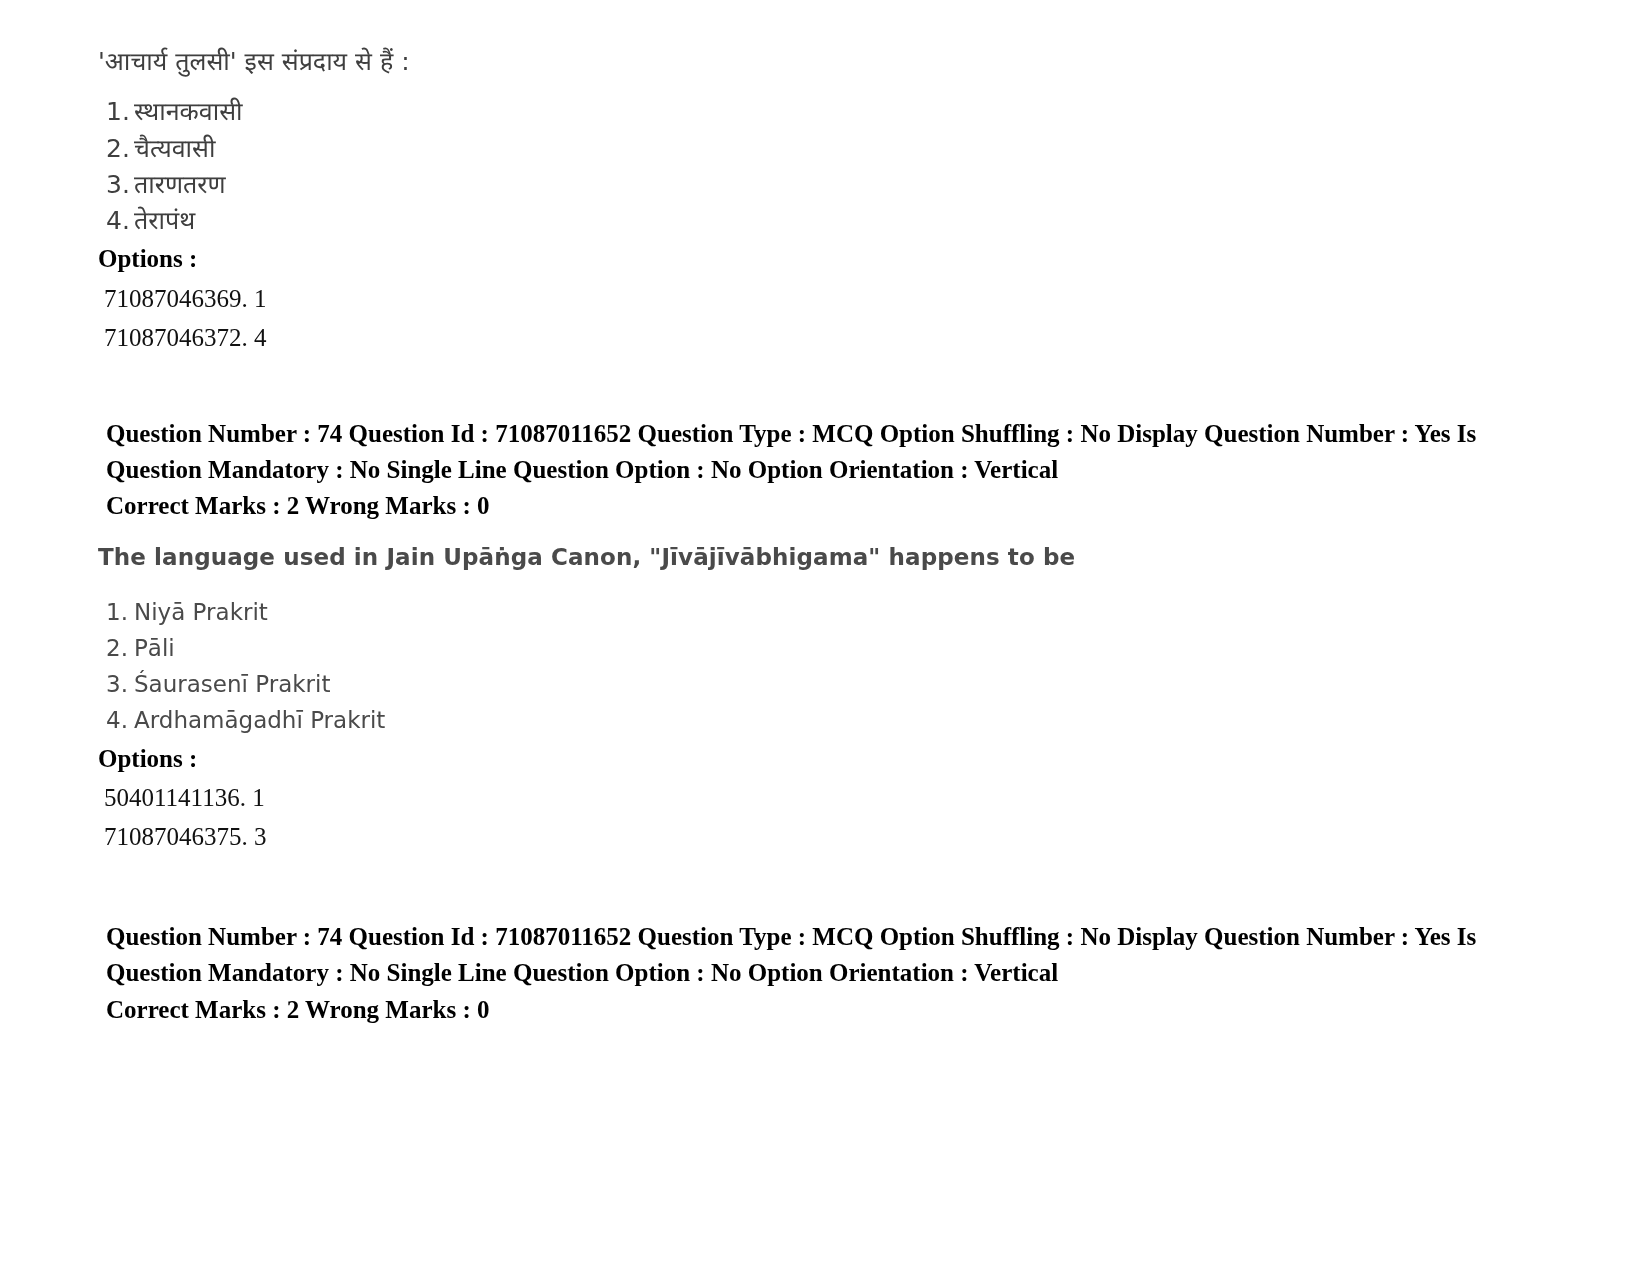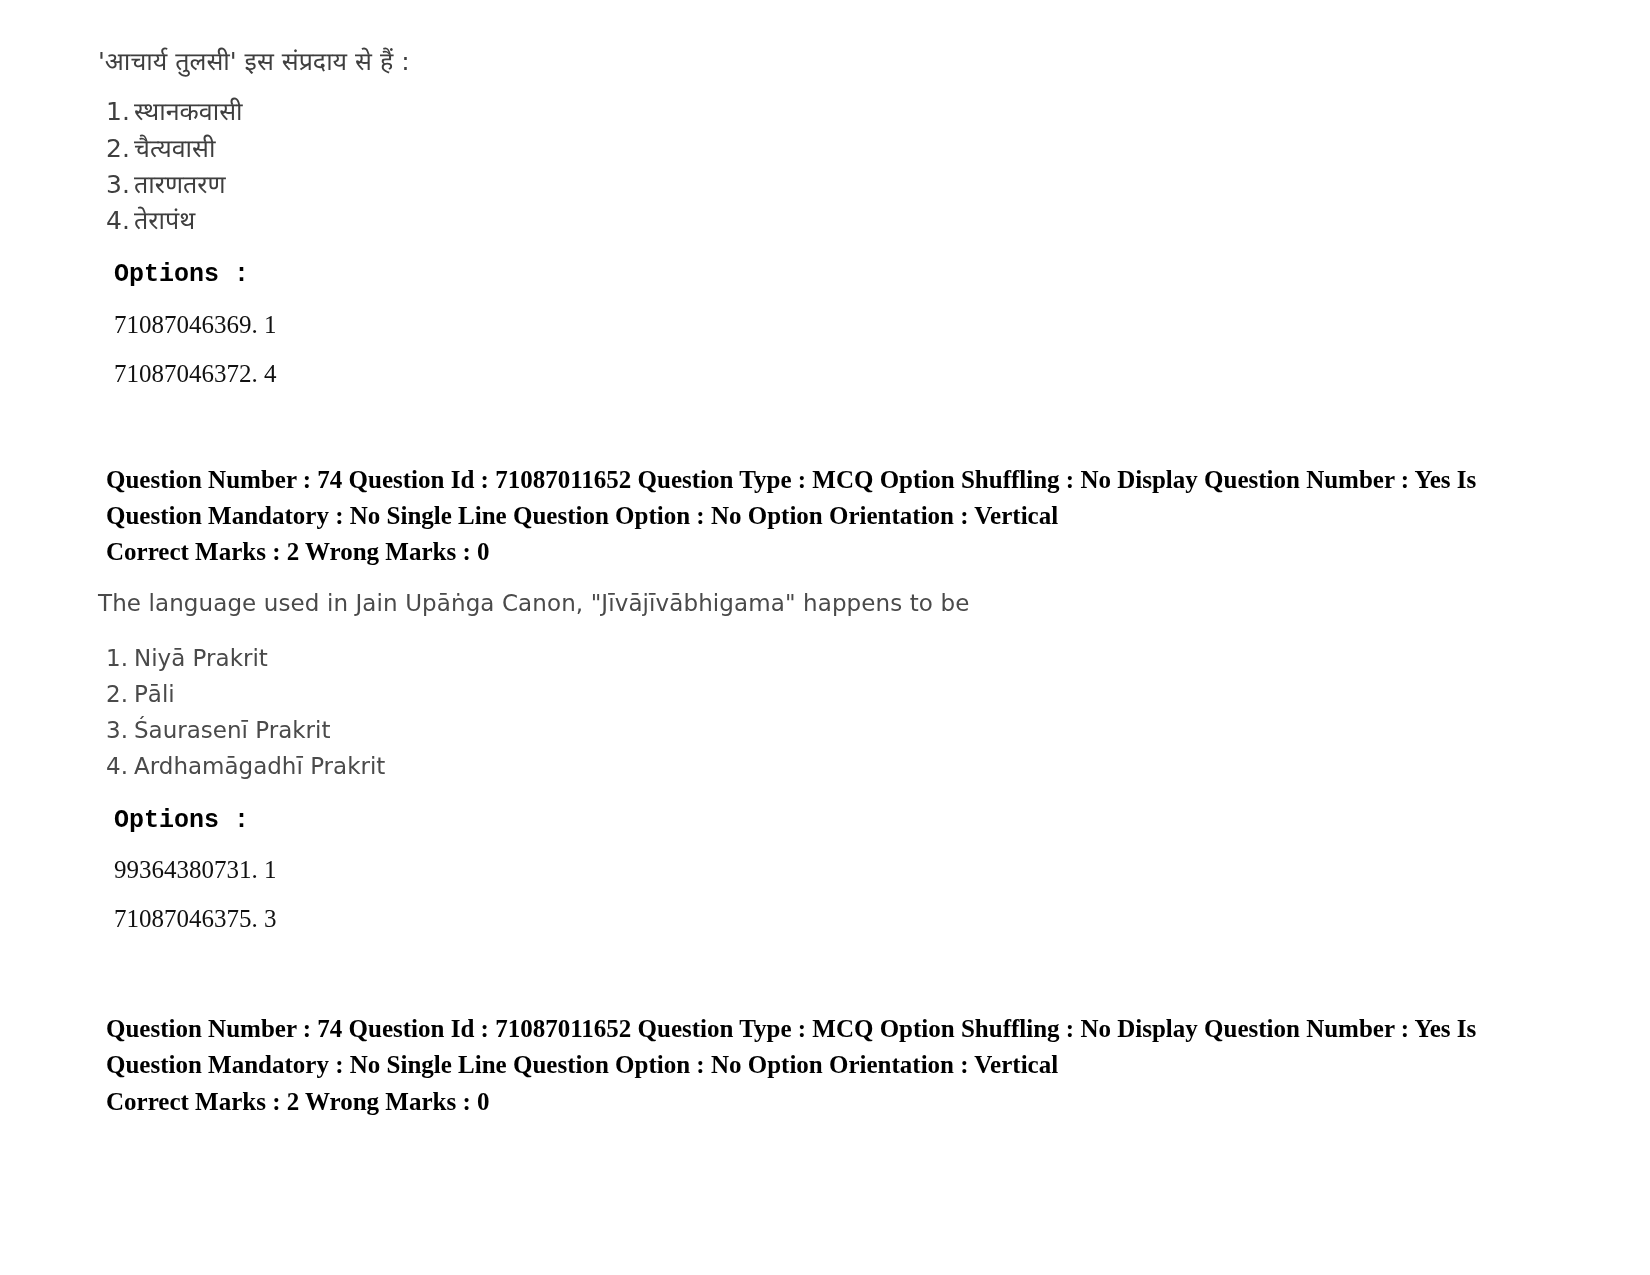--- a/index.html
+++ b/index.html
@@ -27,21 +27,21 @@
     top: 44px;
     width: 1420px;
   }
 
   
   .qtext {
     font-family: "DejaVu Sans", "Liberation Sans", sans-serif;
     font-size: 23px;
     line-height: 1.42;
     color: #4a4a4a;
-    font-weight: 400;
+    font-weight: 700;
     letter-spacing: 0.1px;
   }
   .qtext-hindi {
     font-family: "DejaVu Sans", "Liberation Sans", sans-serif;
     font-size: 25px;
     line-height: 1.45;
     color: #3f3f3f;
     font-weight: 400;
   }
 
@@ -69,33 +69,33 @@
   }
   .opts-eng li {
     font-family: "DejaVu Sans", "Liberation Sans", sans-serif;
     font-size: 23px;
     line-height: 1.56;
     color: #4a4a4a;
   }
 
   
   .options-label {
-    font-family: Liberation Mono, monospace;
+    font-family: Liberation Serif, serif;
     font-size: 25px;
     font-weight: bold;
     color: #000;
-    margin: 16px;
+    margin: 0;
     line-height: 1.3;
   }
   .option-id {
     font-family: "Liberation Serif", "DejaVu Serif", serif;
     font-size: 25px;
     color: #111;
     line-height: 1.32;
-    margin: 16px;
+    margin: 6px;
     white-space: pre;
   }
 
   
   .meta {
     font-family: "Liberation Serif", "DejaVu Serif", serif;
     font-size: 25px;
     font-weight: bold;
     color: #000;
     line-height: 1.13;
@@ -182,21 +182,21 @@
           <span class="num">4.</span>
           <span>Ardhamāgadhī Prakrit</span>
         </li>
       </ol>
 
       <div class="sp-list-to-options"></div>
 
       <div class="options-label">Options :</div>
 
       <div>
-        <div class="option-id">99364380731. 1</div>
+        <div class="option-id">50401141136. 1</div>
         <div class="option-id">71087046375. 3</div>
       </div>
     </section>
 
     <div class="sp-block-gap"></div>
 
     <section class="meta">
       <div class="meta-line">Question Number : 74 Question Id : 71087011652 Question Type : MCQ Option Shuffling : No Display Question Number : Yes Is</div>
       <div class="meta-line">Question Mandatory : No Single Line Question Option : No Option Orientation : Vertical</div>
       <div class="meta-line">Correct Marks : 2 Wrong Marks : 0</div>

